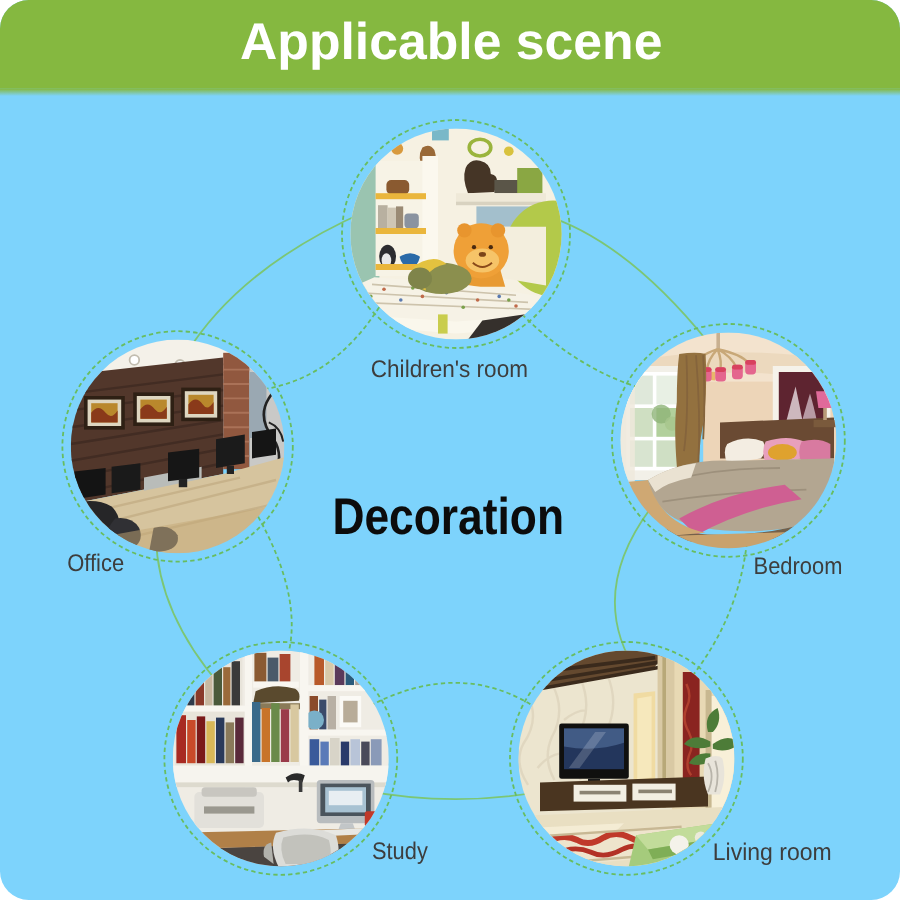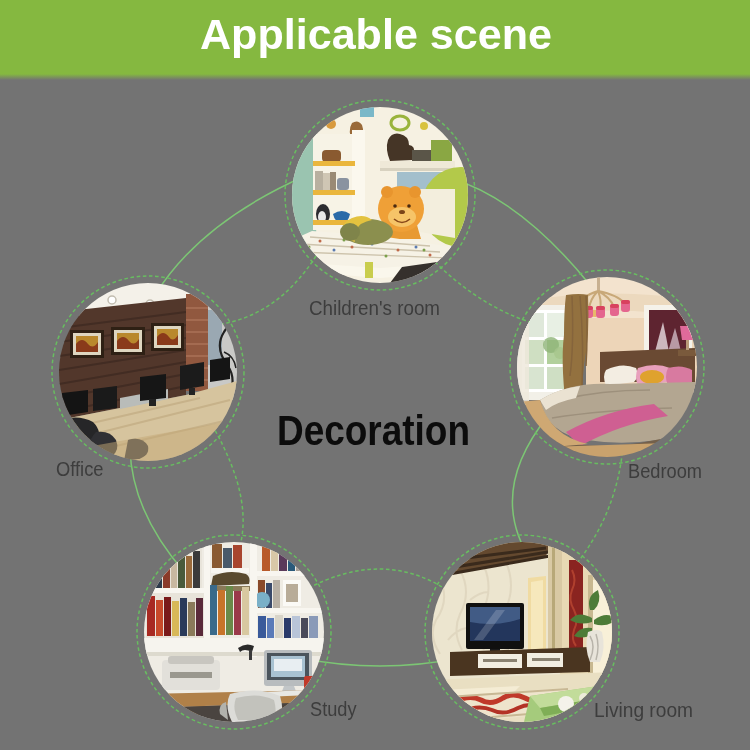--- a/index.html
+++ b/index.html
@@ -1,17 +1,17 @@
 <!DOCTYPE html>
 <html><head>
 <meta charset="utf-8">
 <style>
 html,body{margin:0;padding:0;background:#ffffff;}
-#stage{position:relative;width:750px;height:750px;overflow:hidden;background:#737373;
-  font-family:"Liberation Sans", sans-serif;}
+#stage{position:relative;width:750px;height:750px;overflow:hidden;background:#7dd3fc;
+  font-family:"Liberation Sans", sans-serif;border-radius:24px;}
 svg{display:block;}
 </style>
 </head>
 <body>
 <div id="stage">
 <svg width="750" height="750" viewBox="0 0 750 750">
 <defs>
 <linearGradient id="bannerfade" x1="0" y1="0" x2="0" y2="1">
 <stop offset="0" stop-color="#85b840"></stop>
 <stop offset="1" stop-color="#85b840" stop-opacity="0"></stop>

